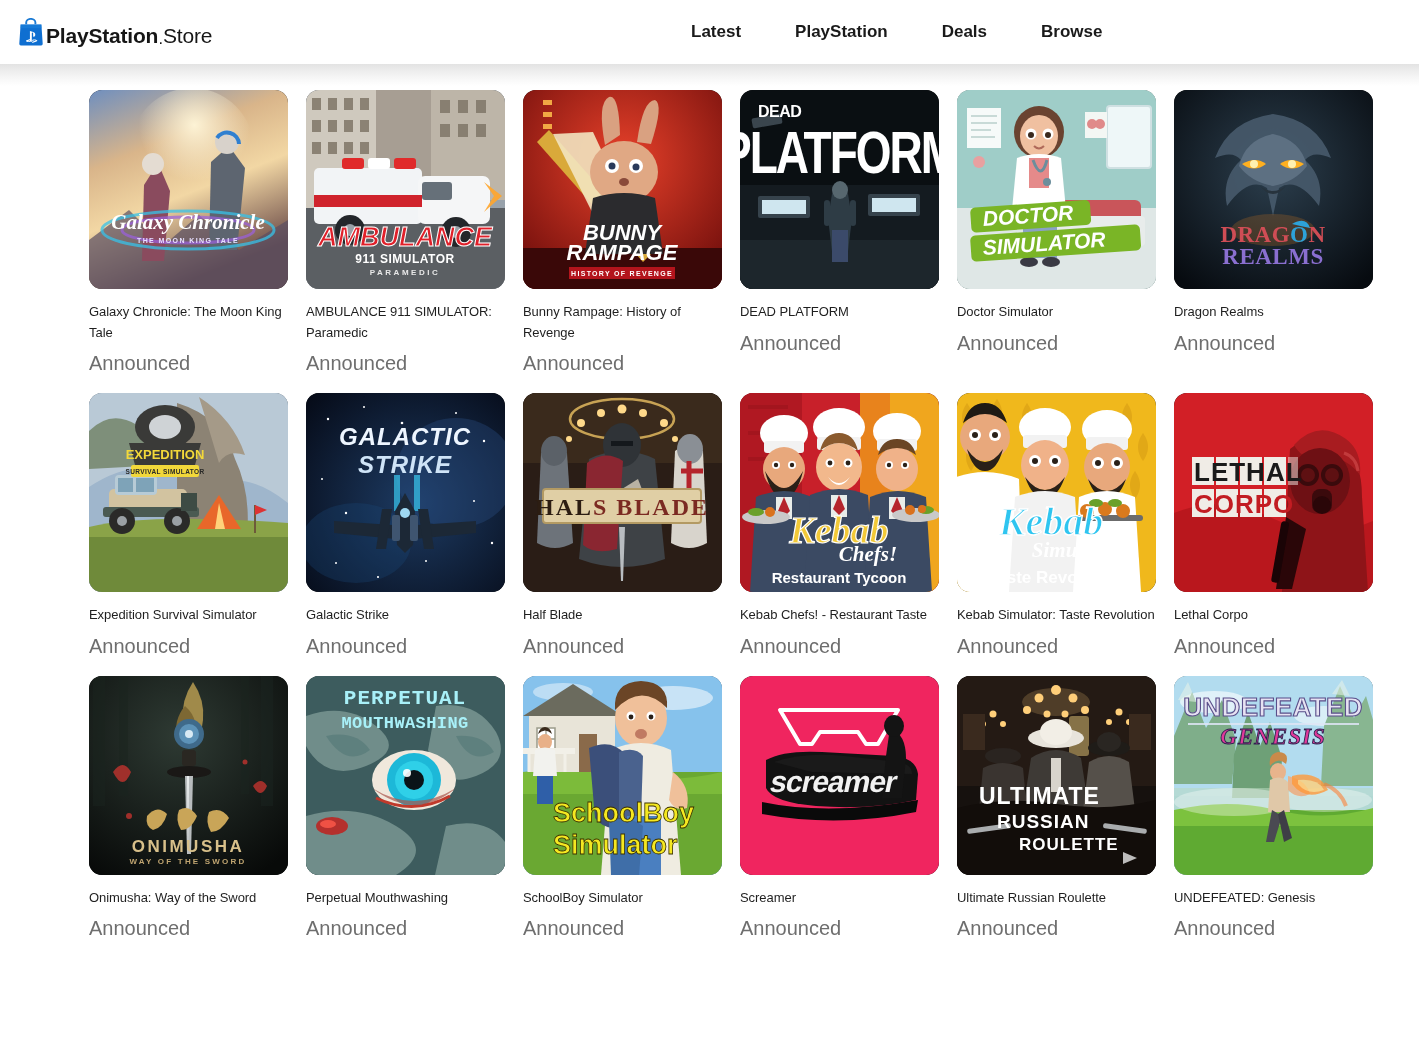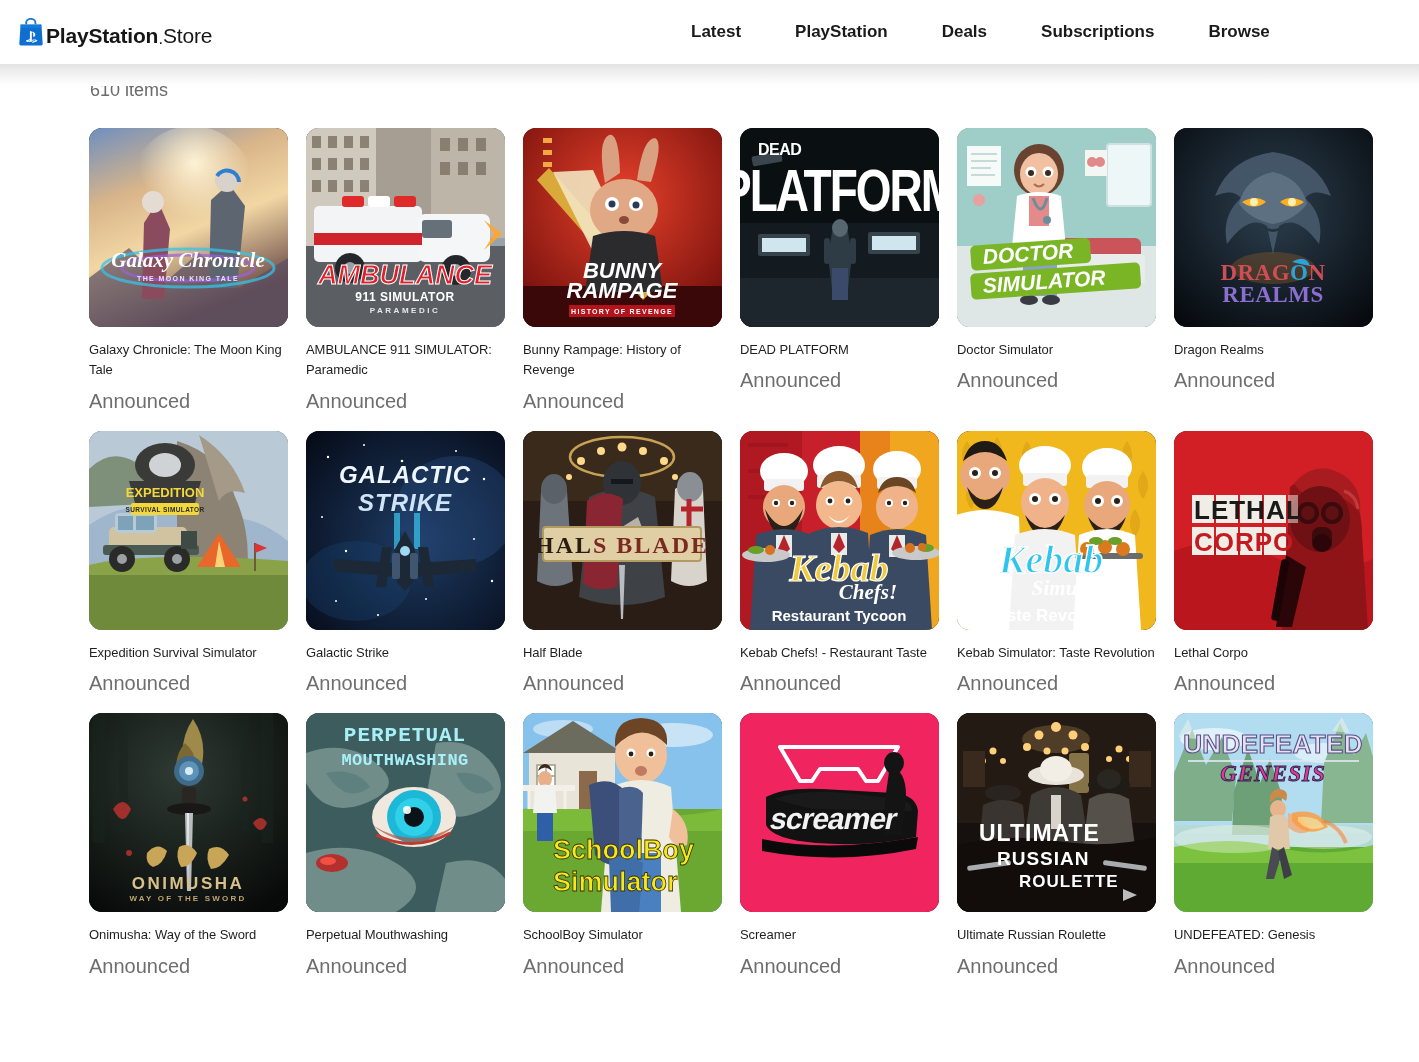--- a/index.html
+++ b/index.html
@@ -146,29 +146,27 @@
         </g>
       </svg>
     </span>
     <span class="brand-text"><span class="ps">PlayStation</span><span class="dot">.</span><span class="store">Store</span></span>
   </a>
 
   <nav class="nav">
     <a class="nav-item" href="#">Latest</a>
     <a class="nav-item" href="#">PlayStation</a>
     <a class="nav-item" href="#">Deals</a>
-    <a class="nav-item" href="#">Subscriptions</a>
     <a class="nav-item" href="#">Browse</a>
   </nav>
 </div>
 <div class="header-shadow"></div>
 
 <div class="content">
 
-  <div class="items-count">610 items</div>
 
   <div class="grid">
 
     <a class="tile" href="#">
       <span class="art">
         <svg viewBox="0 0 199 199">
           <defs>
               <linearGradient id="g1" x1="0" y1="0" x2="0.4" y2="1">
                 <stop offset="0" stop-color="#6f8fbf"></stop>
                 <stop offset="0.35" stop-color="#d9b58a"></stop>

